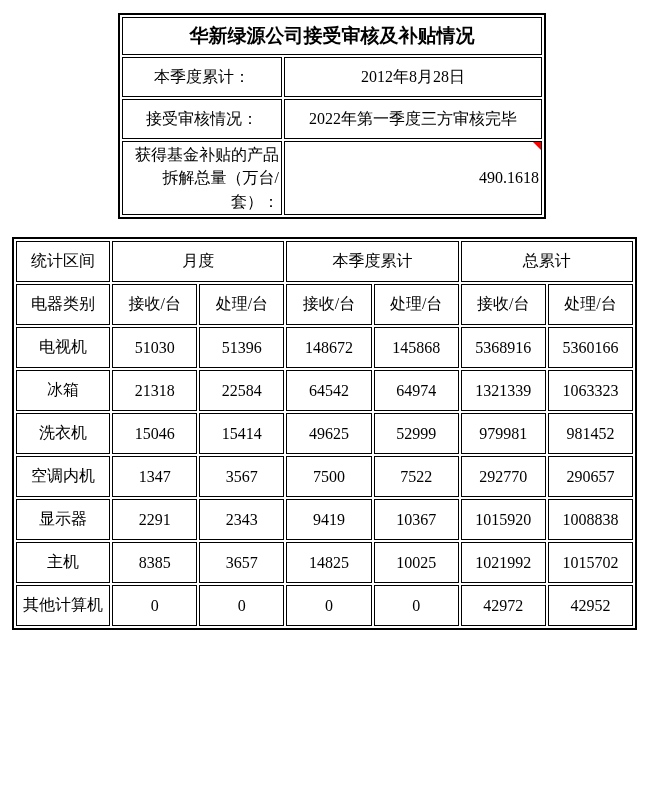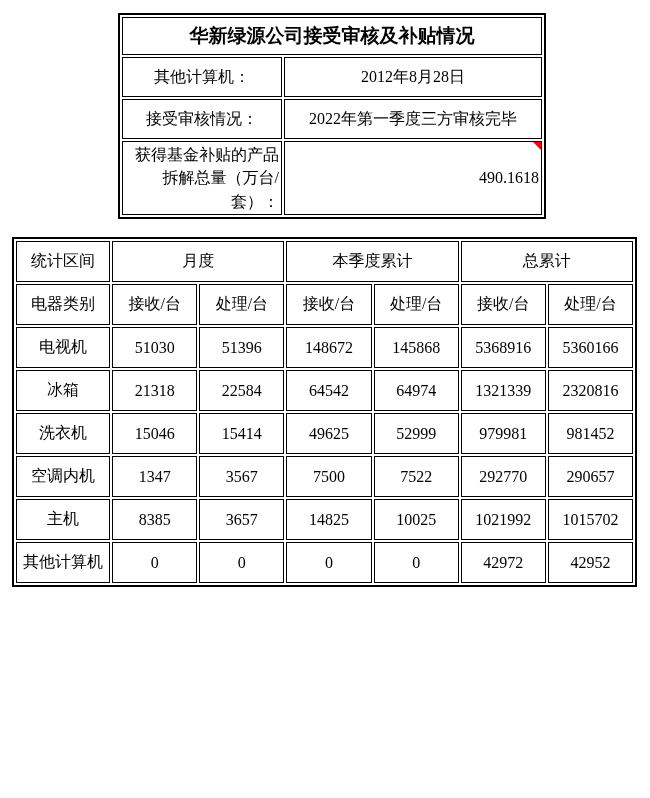--- a/index.html
+++ b/index.html
@@ -65,21 +65,21 @@
 <table class="summary-table">
   <colgroup>
       <col style="width:160px">
       <col style="width:258px">
     </colgroup>
   <tbody>
       <tr>
     <td colspan="2" class="title-cell">华新绿源公司接受审核及补贴情况</td>
   </tr>
   <tr>
-    <td class="label-cell">其他计算机：</td>
+    <td class="label-cell">本季度累计：</td>
     <td class="value-cell">2012年8月28日</td>
   </tr>
   <tr>
     <td class="label-cell">接受审核情况：</td>
     <td class="value-cell">2022年第一季度三方审核完毕</td>
   </tr>
   <tr class="tall">
     <td class="label-cell">
       <span class="wrap">获得基金补贴的产品拆解总量（万台/套）：</span>
     </td>
@@ -127,39 +127,48 @@
     <td>5368916</td>
     <td>5360166</td>
   </tr>
   <tr>
     <td>冰箱</td>
     <td>21318</td>
     <td>22584</td>
     <td>64542</td>
     <td>64974</td>
     <td>1321339</td>
-    <td>2320816</td>
+    <td>1063323</td>
   </tr>
   <tr>
     <td>洗衣机</td>
     <td>15046</td>
     <td>15414</td>
     <td>49625</td>
     <td>52999</td>
     <td>979981</td>
     <td>981452</td>
   </tr>
   <tr>
     <td>空调内机</td>
     <td>1347</td>
     <td>3567</td>
     <td>7500</td>
     <td>7522</td>
     <td>292770</td>
     <td>290657</td>
+  </tr>
+  <tr>
+    <td>显示器</td>
+    <td>2291</td>
+    <td>2343</td>
+    <td>9419</td>
+    <td>10367</td>
+    <td>1015920</td>
+    <td>1008838</td>
   </tr>
   <tr>
     <td>主机</td>
     <td>8385</td>
     <td>3657</td>
     <td>14825</td>
     <td>10025</td>
     <td>1021992</td>
     <td>1015702</td>
   </tr>

